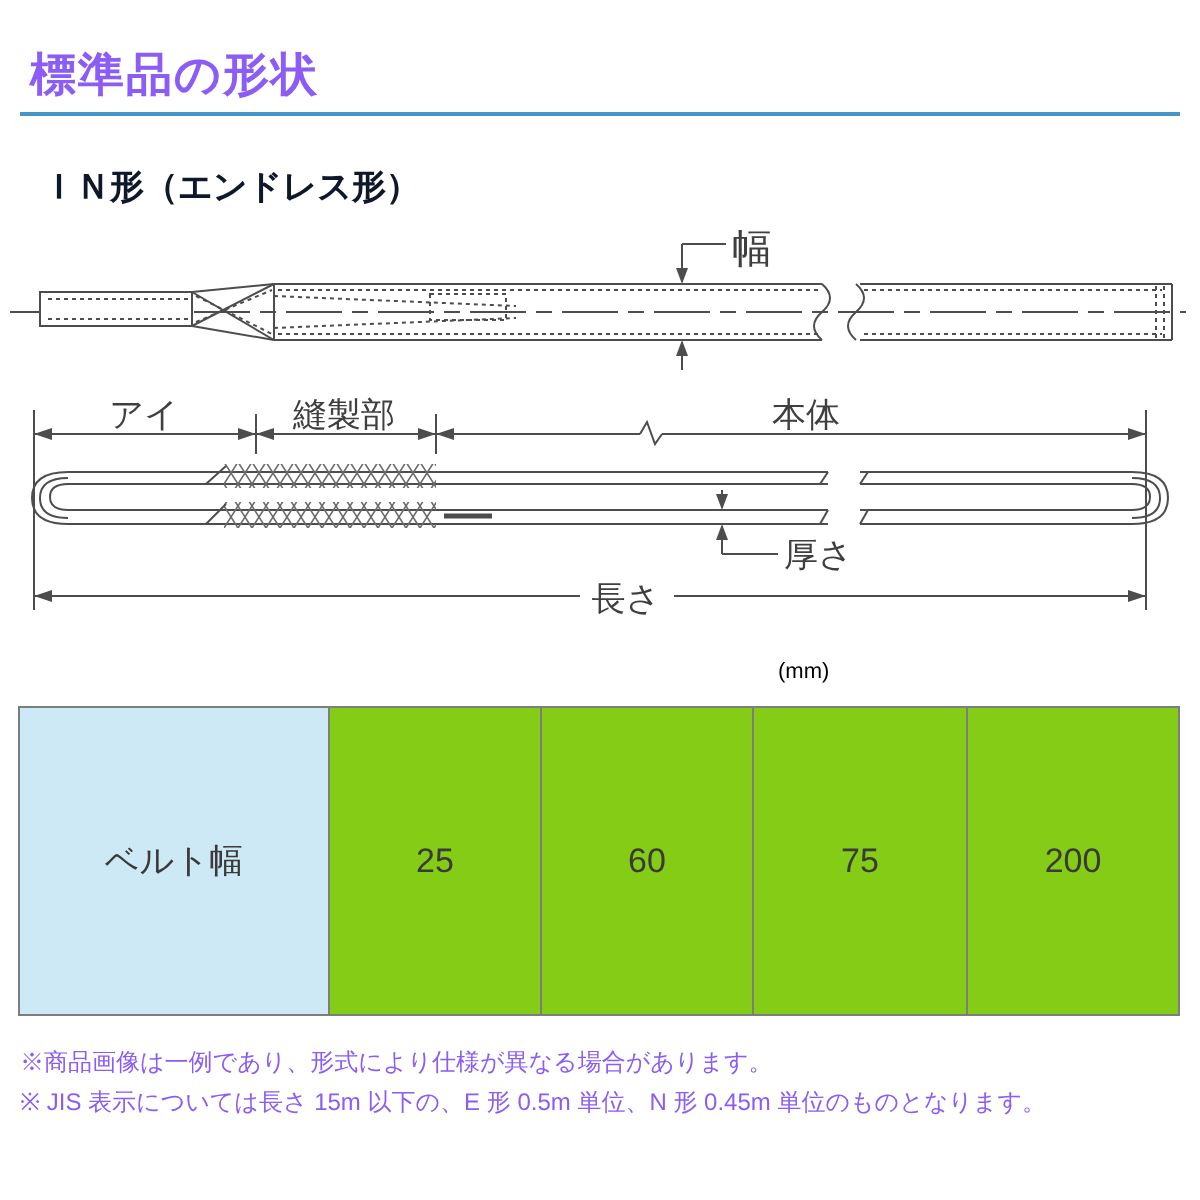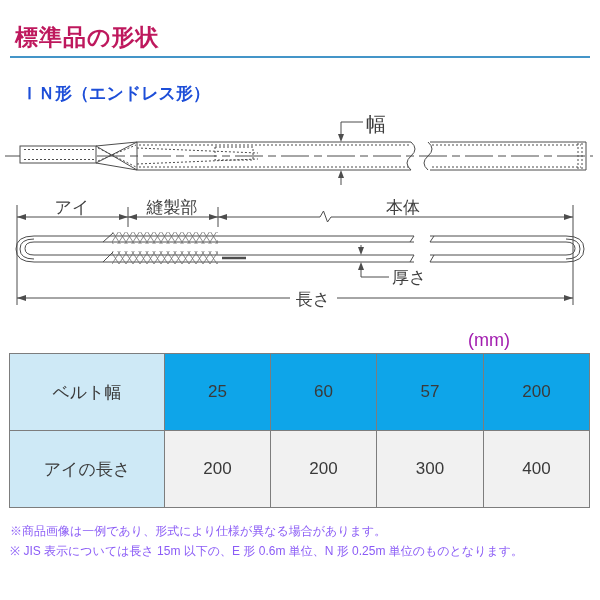--- a/index.html
+++ b/index.html
@@ -2,41 +2,41 @@
 <html><head>
 <meta charset="utf-8">
 <style>
   html,body { margin:0; padding:0; background:#fff; }
   .page {
     position:relative; width:600px; height:600px; background:#ffffff;
     font-family:"Liberation Sans", sans-serif; overflow:hidden; color:#3a3a3a;
   }
   .title {
     position:absolute; left:15px; top:22px; font-size:23px; font-weight:bold;
-    color:#be185d; letter-spacing:1px;font-family:Liberation Mono, monospace;
+    color:#8b5cf6; letter-spacing:1px;font-family:Liberation Mono, monospace;
   }
   .title-rule {
     position:absolute; left:10px; top:56px; width:580px; height:2px; background:#4495c8;
   }
   .subtitle {
-    position:absolute; left:21px; top:82px; font-size:17px; font-weight:bold; color:#1d4ed8;
+    position:absolute; left:21px; top:82px; font-size:17px; font-weight:bold; color:#0f172a;
   }
   .diagram { position:absolute; left:0; top:105px; }
   .unit-note {
-    position:absolute; left:389px; top:330px; width:200px; text-align:center;
-    font-size:18px; color:#a21caf;
+    position:absolute; left:389px; top:330px; width:200px; text-align:left;
+    font-size:11px; color:#000000;
   }
   table.spec {
     position:absolute; left:9px; top:353px; width:580px; height:155px;
     border-collapse:collapse; table-layout:fixed; font-size:17px; color:#3a3a3a;
   }
   table.spec td { border:1px solid #7d7d7d; text-align:center; vertical-align:middle; padding:0; }
   table.spec td.hdr { background:#cee9f6;text-align:center; }
   table.spec tr.alt td.val { background:#f1f1f1; }
-  table.spec td.val { background:#0ea5e9; }
+  table.spec td.val { background:#84cc16; }
   .footnotes { position:absolute; left:10px; top:521px; font-size:12px; color:#8b5cf6; }
   .footnotes .fn { height:20px; line-height:20px; white-space:nowrap; }
   svg text { font-family:"Liberation Sans", sans-serif; fill:#3f3f3f; }
 </style>
 </head>
 <body>
 
 <div class="page">
 
   <div class="title">標準品の形状</div>
@@ -165,31 +165,24 @@
         <col style="width:106px">
         <col style="width:106px">
         <col style="width:107px">
         <col style="width:106px">
     </colgroup>
     <tbody>
       <tr>
         <td class="hdr">ベルト幅</td>
         <td class="val">25</td>
         <td class="val">60</td>
-        <td class="val">57</td>
+        <td class="val">75</td>
         <td class="val">200</td>
-      </tr>
-      <tr class="alt">
-        <td class="hdr">アイの長さ</td>
-        <td class="val">200</td>
-        <td class="val">200</td>
-        <td class="val">300</td>
-        <td class="val">400</td>
       </tr>
     </tbody>
   </table>
 
   <div class="footnotes">
     <div class="fn">※商品画像は一例であり、形式により仕様が異なる場合があります。</div>
-    <div class="fn">※ JIS 表示については長さ 15m 以下の、E 形 0.6m 単位、N 形 0.25m 単位のものとなります。</div>
+    <div class="fn">※ JIS 表示については長さ 15m 以下の、E 形 0.5m 単位、N 形 0.45m 単位のものとなります。</div>
   </div>
 
 </div>
 
 </body></html>

